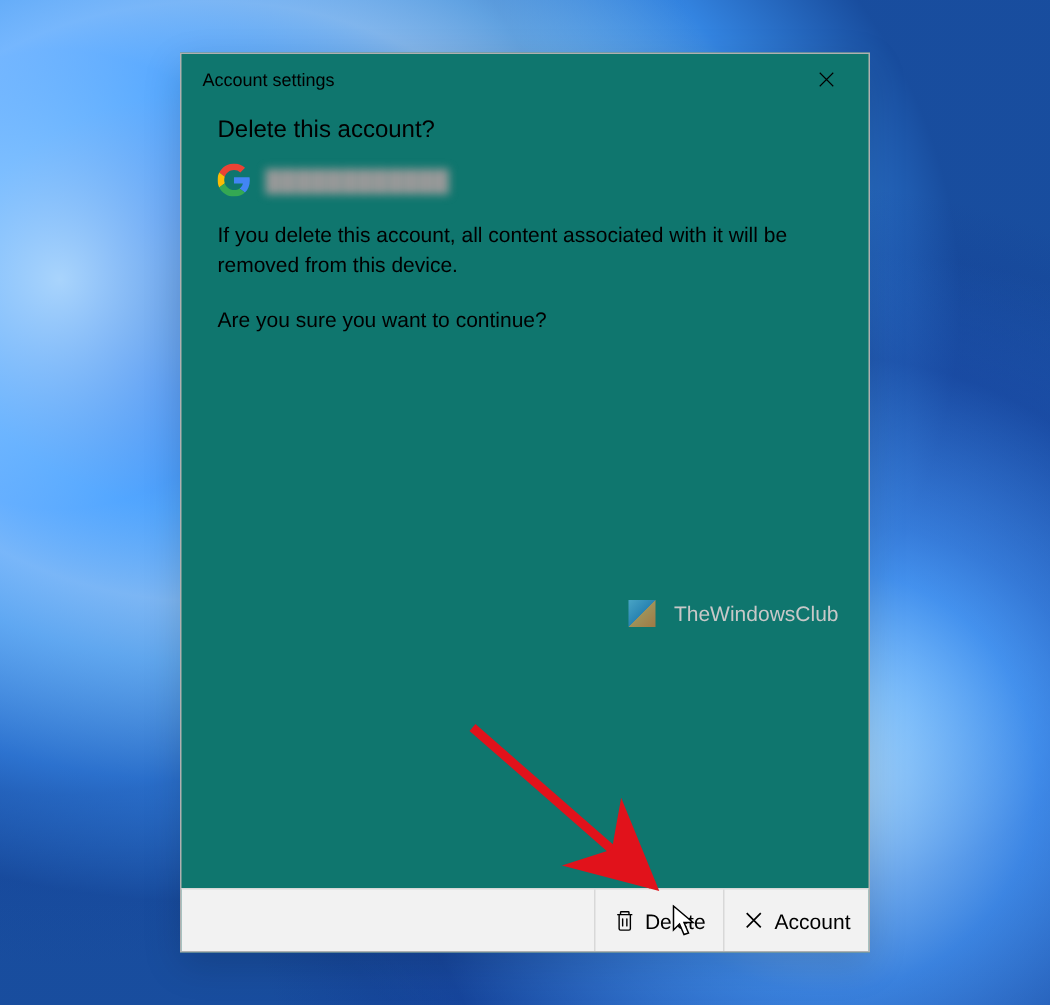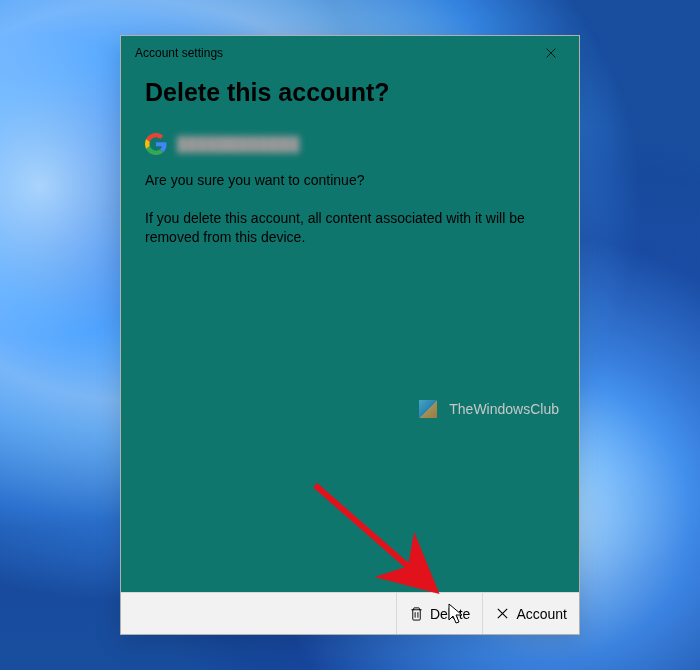--- a/index.html
+++ b/index.html
@@ -64,24 +64,24 @@
       justify-content: center;
       cursor: pointer;
       font-size: 14px;
     }
     .content {
       flex: 1;
       padding: 8px 24px 0 24px;
       position: relative;
     }
     .heading {
-      font-size: 25px;
-      font-weight: 700;
-      color: #000;
-      margin-bottom: 26px;
+      font-size: 16px;
+      font-weight: 400;
+      color: #000;
+      margin-bottom: 13px;
     }
     .account-row {
       display: flex;
       align-items: center;
       gap: 10px;
       margin-bottom: 16px;
     }
     .google-icon {
       width: 22px;
       height: 22px;
@@ -169,22 +169,22 @@
     <div class="account-row">
       <svg class="google-icon" viewBox="0 0 48 48">
         <path fill="#EA4335" d="M24 9.5c3.54 0 6.71 1.22 9.21 3.6l6.85-6.85C35.9 2.38 30.47 0 24 0 14.62 0 6.51 5.38 2.56 13.22l7.98 6.19C12.43 13.72 17.74 9.5 24 9.5z"></path>
         <path fill="#4285F4" d="M46.98 24.55c0-1.57-.15-3.09-.38-4.55H24v9.02h12.94c-.58 2.96-2.26 5.48-4.78 7.18l7.73 6c4.51-4.18 7.09-10.36 7.09-17.65z"></path>
         <path fill="#FBBC05" d="M10.53 28.59c-.48-1.45-.76-2.99-.76-4.59s.27-3.14.76-4.59l-7.98-6.19C.92 16.46 0 20.12 0 24c0 3.88.92 7.54 2.56 10.78l7.97-6.19z"></path>
         <path fill="#34A853" d="M24 48c6.48 0 11.93-2.13 15.89-5.81l-7.73-6c-2.15 1.45-4.92 2.3-8.16 2.3-6.26 0-11.57-4.22-13.47-9.91l-7.98 6.19C6.51 42.62 14.62 48 24 48z"></path>
       </svg>
       <span class="account-email">████████████</span>
     </div>
 
+    <p class="body-text">If you delete this account, all content associated with it will be removed from this device.</p>
     <p class="body-text">Are you sure you want to continue?</p>
-    <p class="body-text">If you delete this account, all content associated with it will be removed from this device.</p>
 
     <div class="watermark">
       <div class="watermark-icon"></div>
       <span>TheWindowsClub</span>
     </div>
   </div>
 
   <div class="footer">
     <button class="btn">
       <svg viewBox="0 0 16 16">

